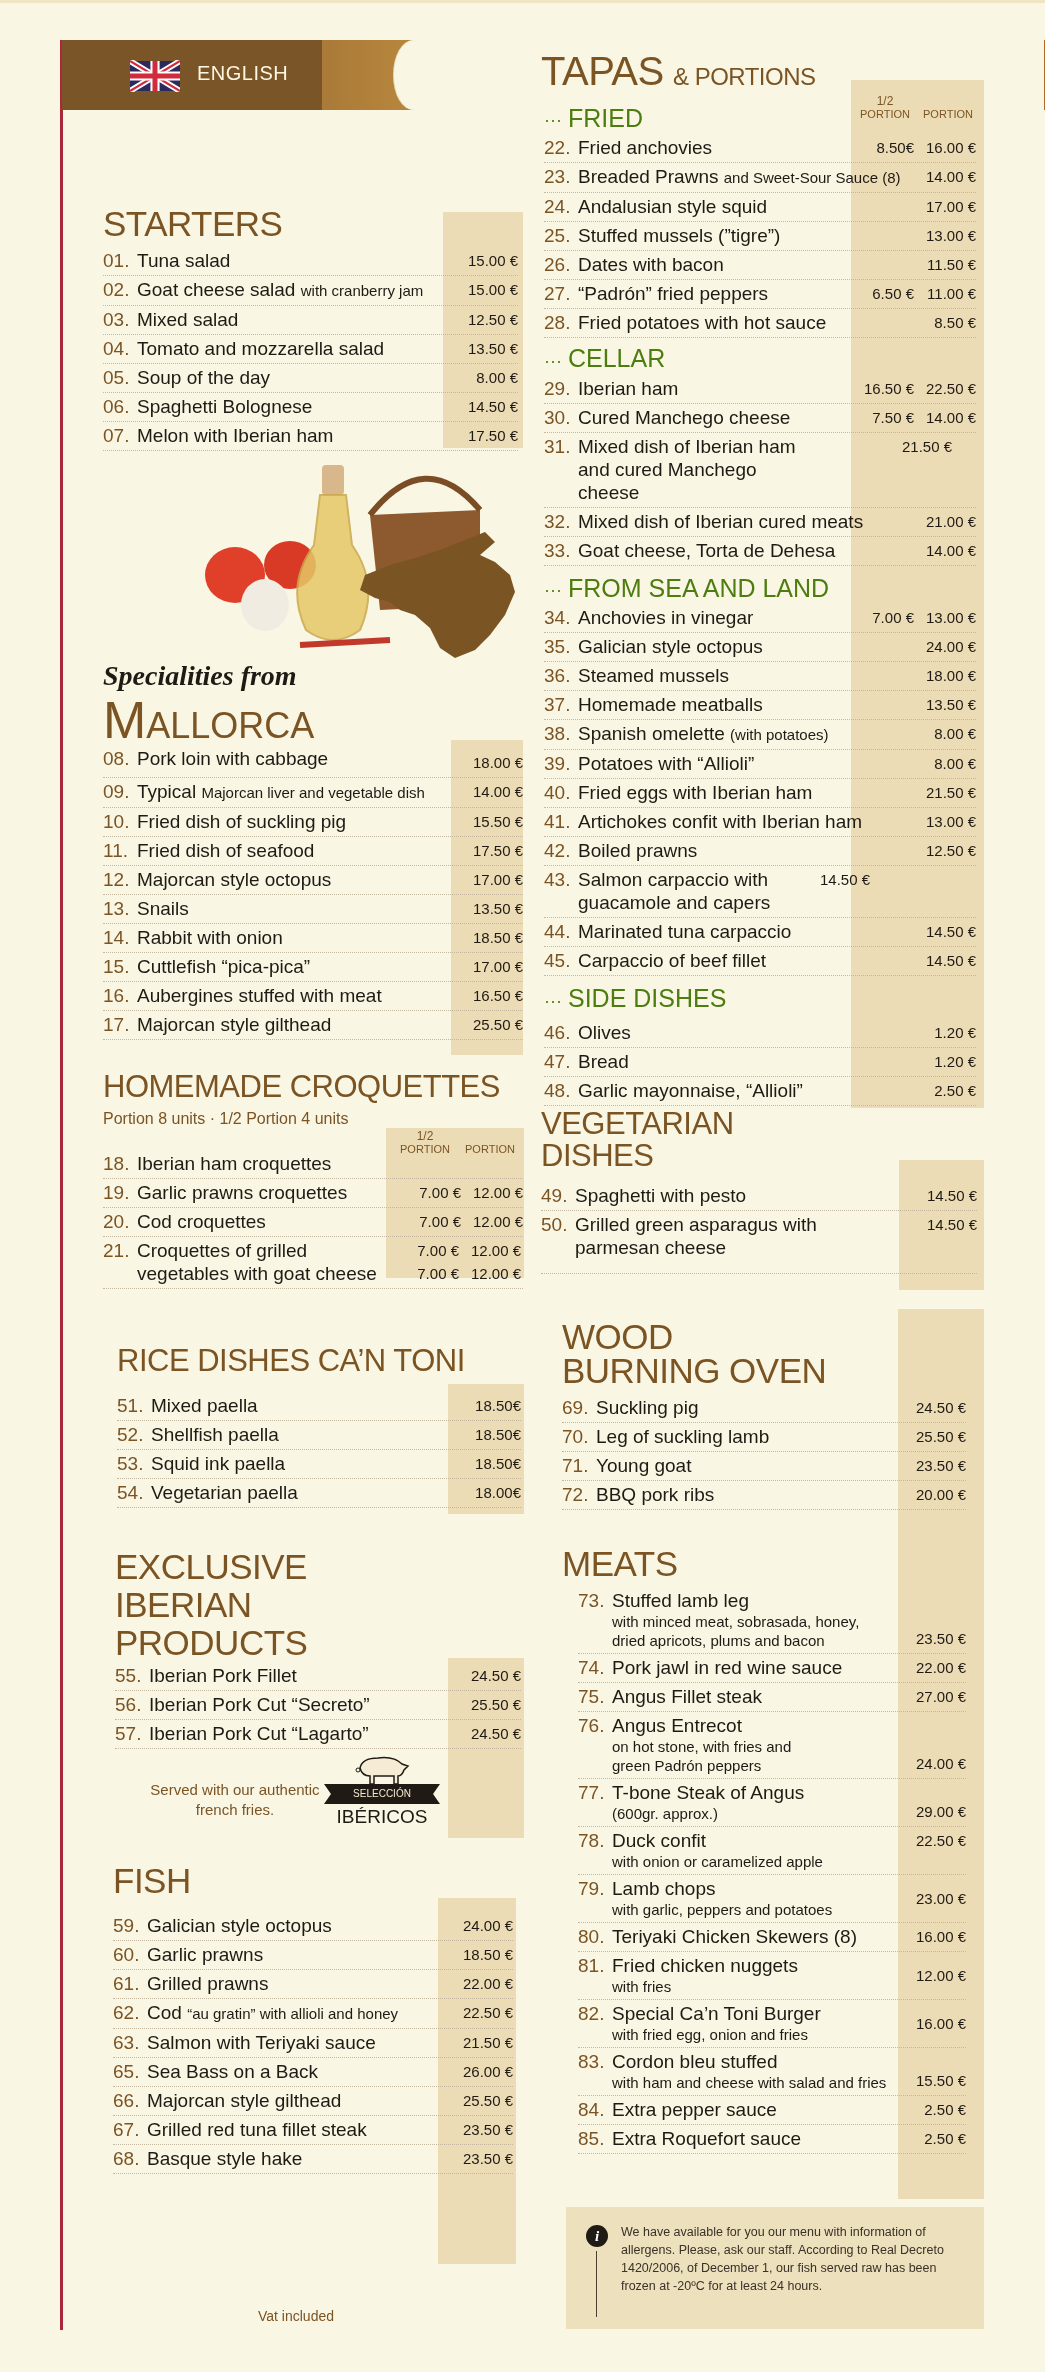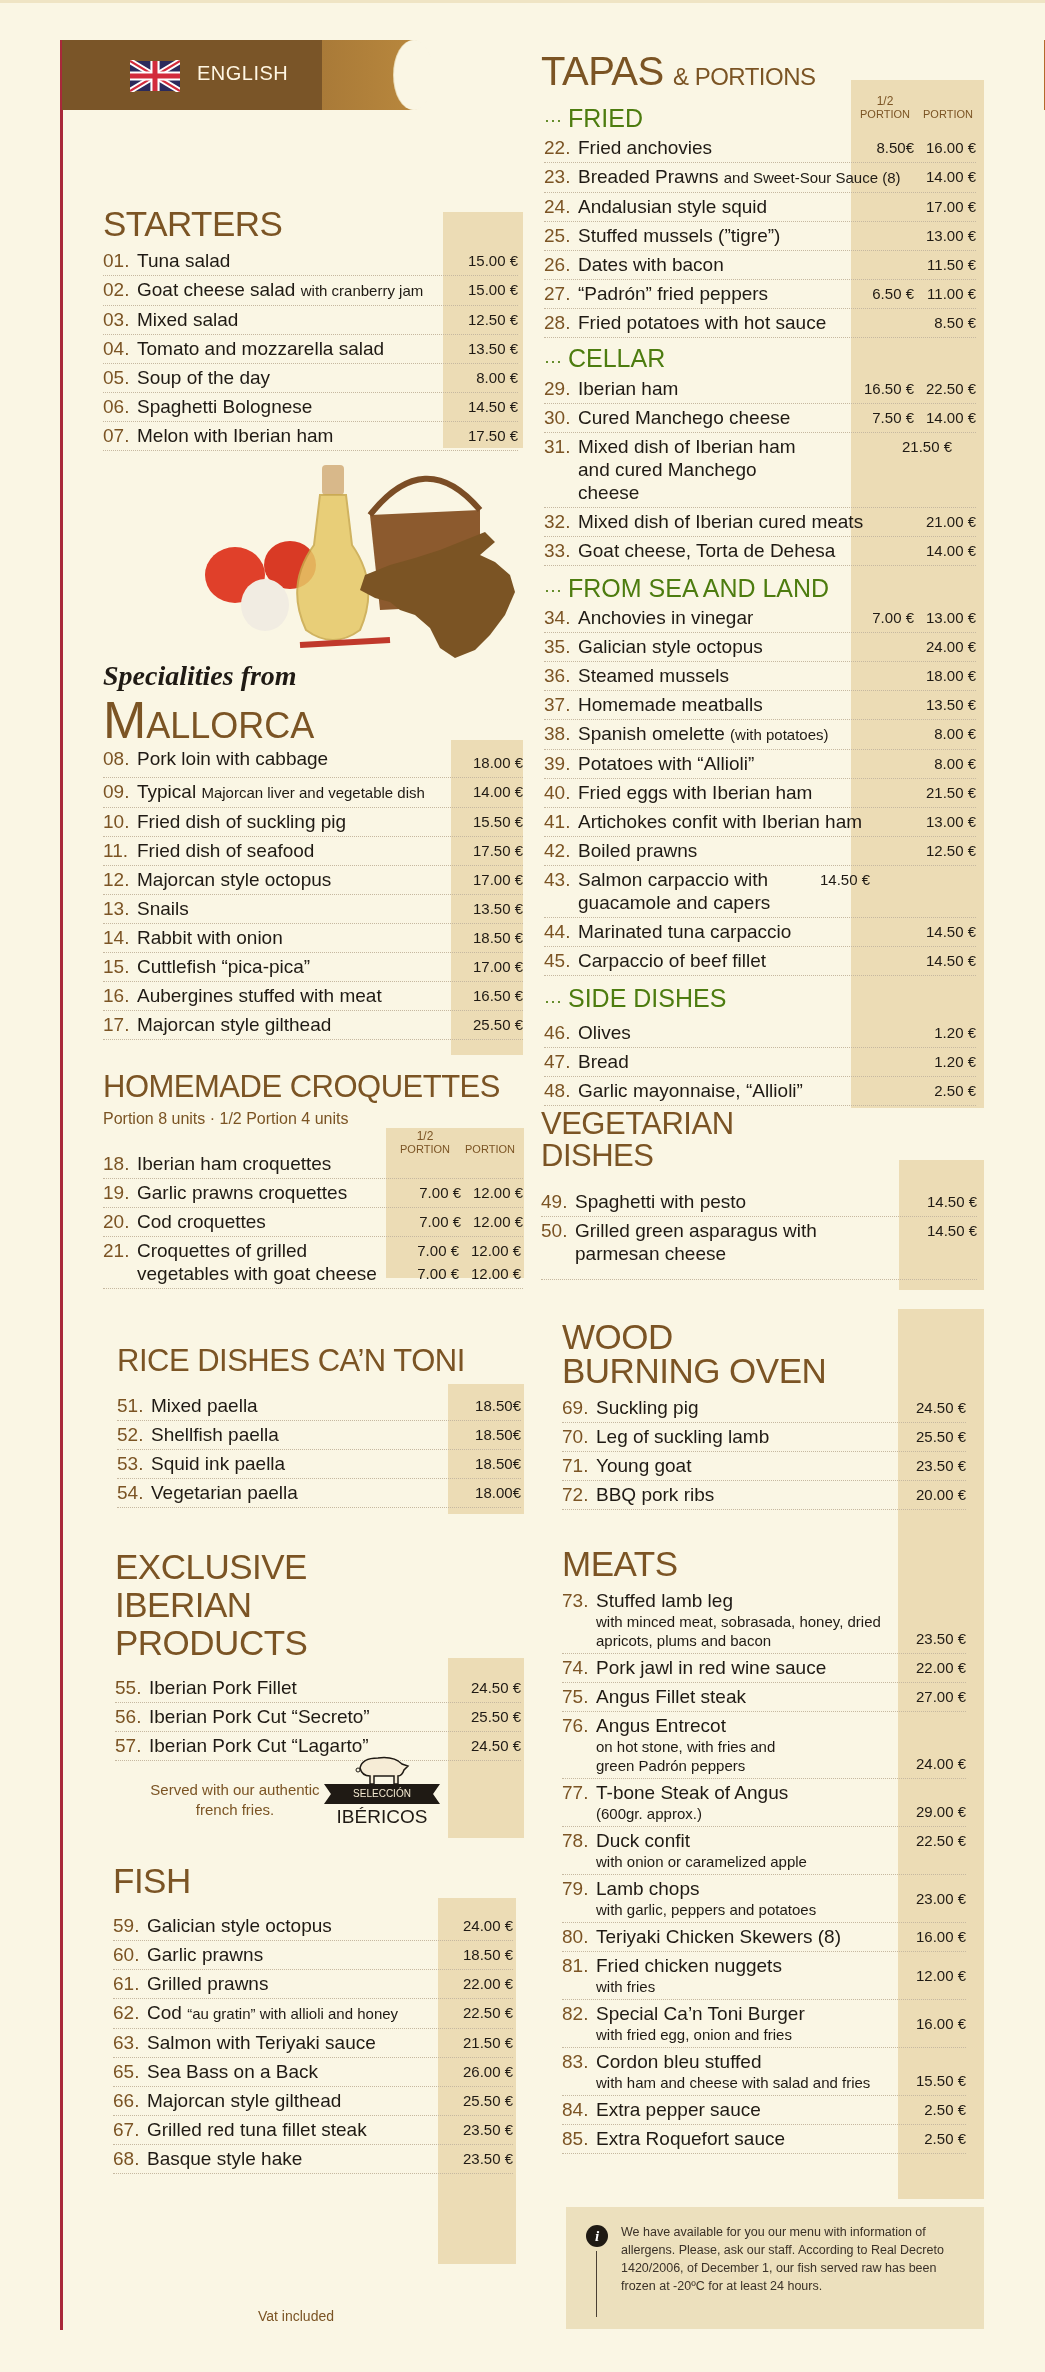--- a/index.html
+++ b/index.html
@@ -248,21 +248,21 @@
         <span class="num">54.</span>
         <span class="name">Vegetarian paella</span>
         <span class="p2">18.00€</span>
       </div>
   </div>
 </div>
 
 <div class="price-col" style="left:448px; top:1658px; width:76px; height:180px;"></div>
 <div class="section" style="left:115px; top:1548px; width:406px;">
   <h2 class="sec-title"><span>EXCLUSIVE</span><br><span>IBERIAN</span><br><span>PRODUCTS</span></h2>
-  <div style="margin-top:12px;">
+  <div style="">
     <div class="row">
         <span class="num">55.</span>
         <span class="name">Iberian Pork Fillet</span>
         <span class="p2" style="width:70px">24.50 €</span>
       </div>
     <div class="row">
         <span class="num">56.</span>
         <span class="name">Iberian Pork Cut “Secreto”</span>
         <span class="p2" style="width:70px">25.50 €</span>
       </div>
@@ -495,21 +495,21 @@
   <div class="row">
       <span class="num">48.</span>
       <span class="name">Garlic mayonnaise, “Allioli”</span>
       <span class="p2">2.50 €</span>
     </div>
 </div>
 
 <div class="price-col" style="left:899px; top:1160px; width:85px; height:130px;"></div>
 <div class="section" style="left:541px; top:1108px; width:436px;">
   <h2 class="sec-title" style="font-size:31px;line-height:32px"><span>VEGETARIAN</span><br><span>DISHES</span></h2>
-  <div style="margin-top:16px;">
+  <div style="margin-top:10px;">
     <div class="row">
         <span class="num">49.</span>
         <span class="name">Spaghetti with pesto</span>
         <span class="p2" style="width:72px">14.50 €</span>
       </div>
     <div class="row" style="padding-bottom:14px">
         <span class="num">50.</span>
         <span class="name" style="max-width:260px">Grilled green asparagus with parmesan cheese</span>
         <span class="p2" style="width:72px;margin-left:auto">14.50 €</span>
       </div>
@@ -538,21 +538,21 @@
     <div class="row">
         <span class="num">72.</span>
         <span class="name">BBQ pork ribs</span>
         <span class="p2" style="width:72px">20.00 €</span>
       </div>
   </div>
 </div>
 
 <div class="section" style="left:562px; top:1545px; width:404px;">
   <h2 class="sec-title">MEATS</h2>
-  <div style="margin-top:4px;">
+  <div style="margin-top:4px;margin-left:16px;">
     <div class="row">
         <span class="num">73.</span>
         <span class="name"><span>Stuffed lamb leg</span><span class="desc">with minced meat, sobrasada, honey, dried apricots, plums and bacon</span></span>
         <span class="p2" style="width:72px;align-self:flex-end">23.50 €</span>
       </div>
     <div class="row">
         <span class="num">74.</span>
         <span class="name"><span>Pork jawl in red wine sauce</span></span>
         <span class="p2" style="width:72px">22.00 €</span>
       </div>

